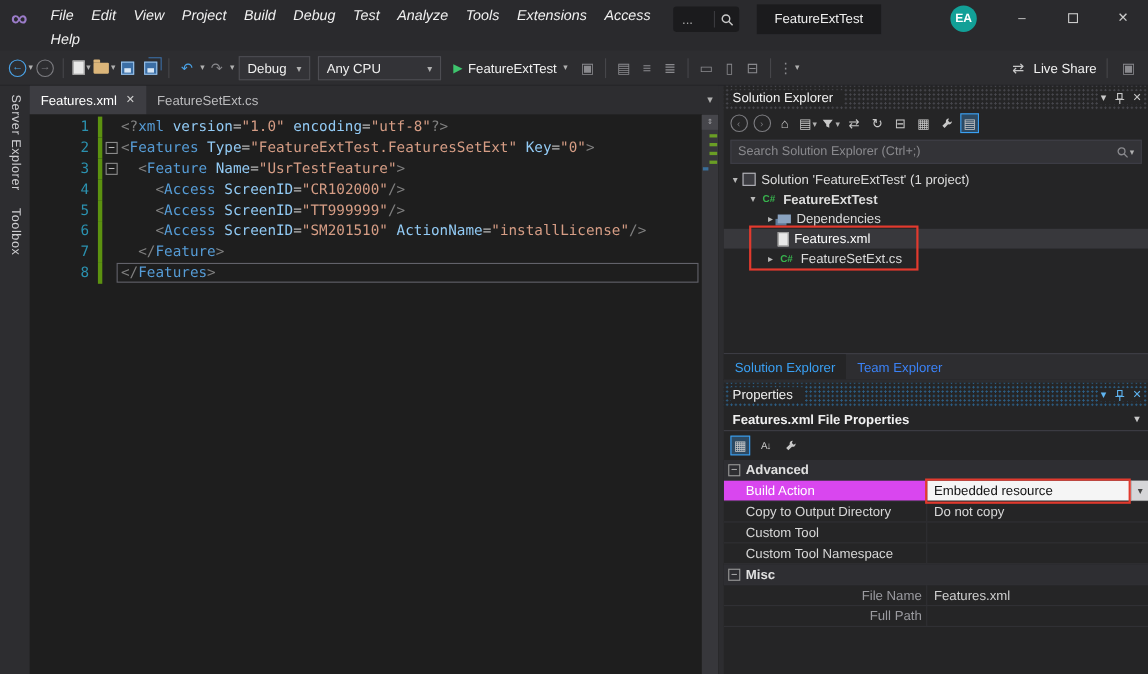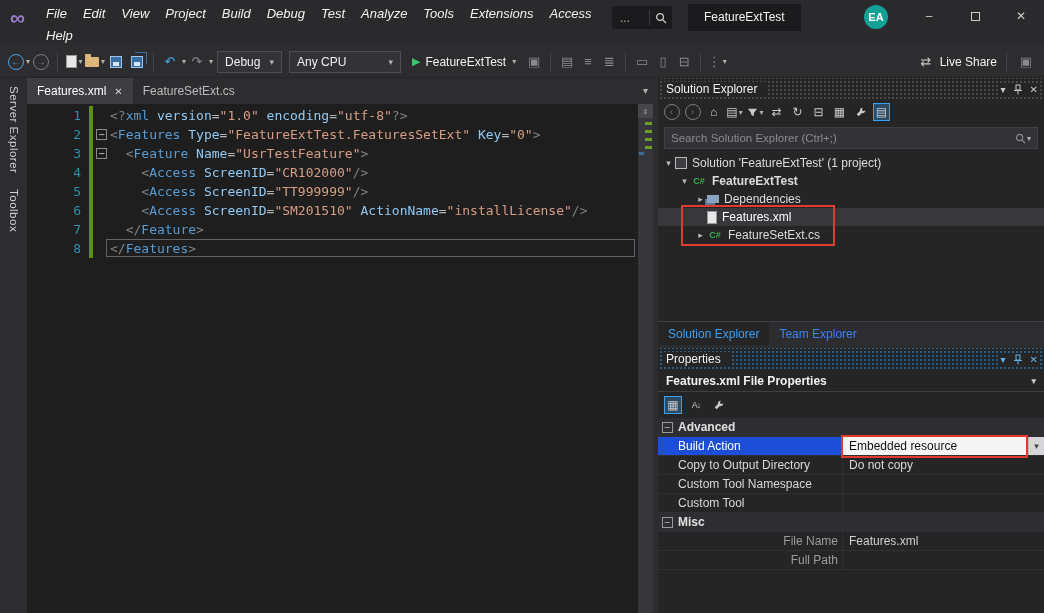--- a/index.html
+++ b/index.html
@@ -124,21 +124,21 @@
   .pti.sel{border:1px solid #3aa0f3;background:#2d4a63;}
   .sortglyph{font-size:9px;letter-spacing:-1px;}
   .pgrid{position:absolute;left:0;top:70px;right:0;bottom:0;overflow:hidden;}
   .pcat{height:19px;display:flex;align-items:center;gap:5px;padding-left:4px;background:#2e2e32;
         border-bottom:1px solid #303034;font-weight:bold;color:#e0e0e0;font-size:12px;}
   .catbox{width:11px;height:11px;border:1px solid #9a9a9a;font-size:10px;line-height:9px;text-align:center;
         color:#c8c8c8;font-weight:normal;}
   .prow{display:flex;height:19px;border-bottom:1px solid #303034;font-size:12px;}
   .plabel{width:185px;flex:none;padding:2px 4px 0 20px;color:#d8d8d8;white-space:nowrap;overflow:hidden;
         border-right:1px solid #303034;}
-  .prow.selected .plabel{background:#1d4ed8;color:#ffffff;}
+  .prow.selected .plabel{background:#d946ef;color:#ffffff;}
   .prow.readonly .plabel{color:#9b9ba0;text-align:right;}
   .pvalue{flex:1;padding:2px 6px 0;color:#d8d8d8;white-space:nowrap;overflow:hidden;position:relative;}
   .prow.readonly .pvalue{color:#cfcfcf;}
   .pvalue.editing{background:#f5f5f5;color:#111111;padding-right:18px;}
   .dropbtn{position:absolute;right:0;top:0;width:16px;height:100%;background:#d6d6d8;border-left:1px solid #b5b5b8;
         color:#444444;font-size:9px;display:flex;align-items:center;justify-content:center;}
 
   
   .annot{position:absolute;border:2px solid #e23a2e;pointer-events:none;z-index:50;}
   .annot-tree{left:681px;top:205px;width:154px;height:41px;}
@@ -454,25 +454,25 @@
         </div>
         <div class="prow selected">
           <span class="plabel">Build Action</span>
           <span class="pvalue editing"><span>Embedded resource</span><span class="dropbtn">▾</span></span>
         </div>
         <div class="prow">
           <span class="plabel">Copy to Output Directory</span>
           <span class="pvalue"><span>Do not copy</span></span>
         </div>
         <div class="prow">
+          <span class="plabel">Custom Tool</span>
+          <span class="pvalue"><span></span></span>
+        </div>
+        <div class="prow">
           <span class="plabel">Custom Tool Namespace</span>
-          <span class="pvalue"><span></span></span>
-        </div>
-        <div class="prow">
-          <span class="plabel">Custom Tool</span>
           <span class="pvalue"><span></span></span>
         </div>
         <div class="pcat">
           <span class="catbox">−</span>
           <span>Misc</span>
         </div>
         <div class="prow readonly">
           <span class="plabel">File Name</span>
           <span class="pvalue"><span>Features.xml</span></span>
         </div>

